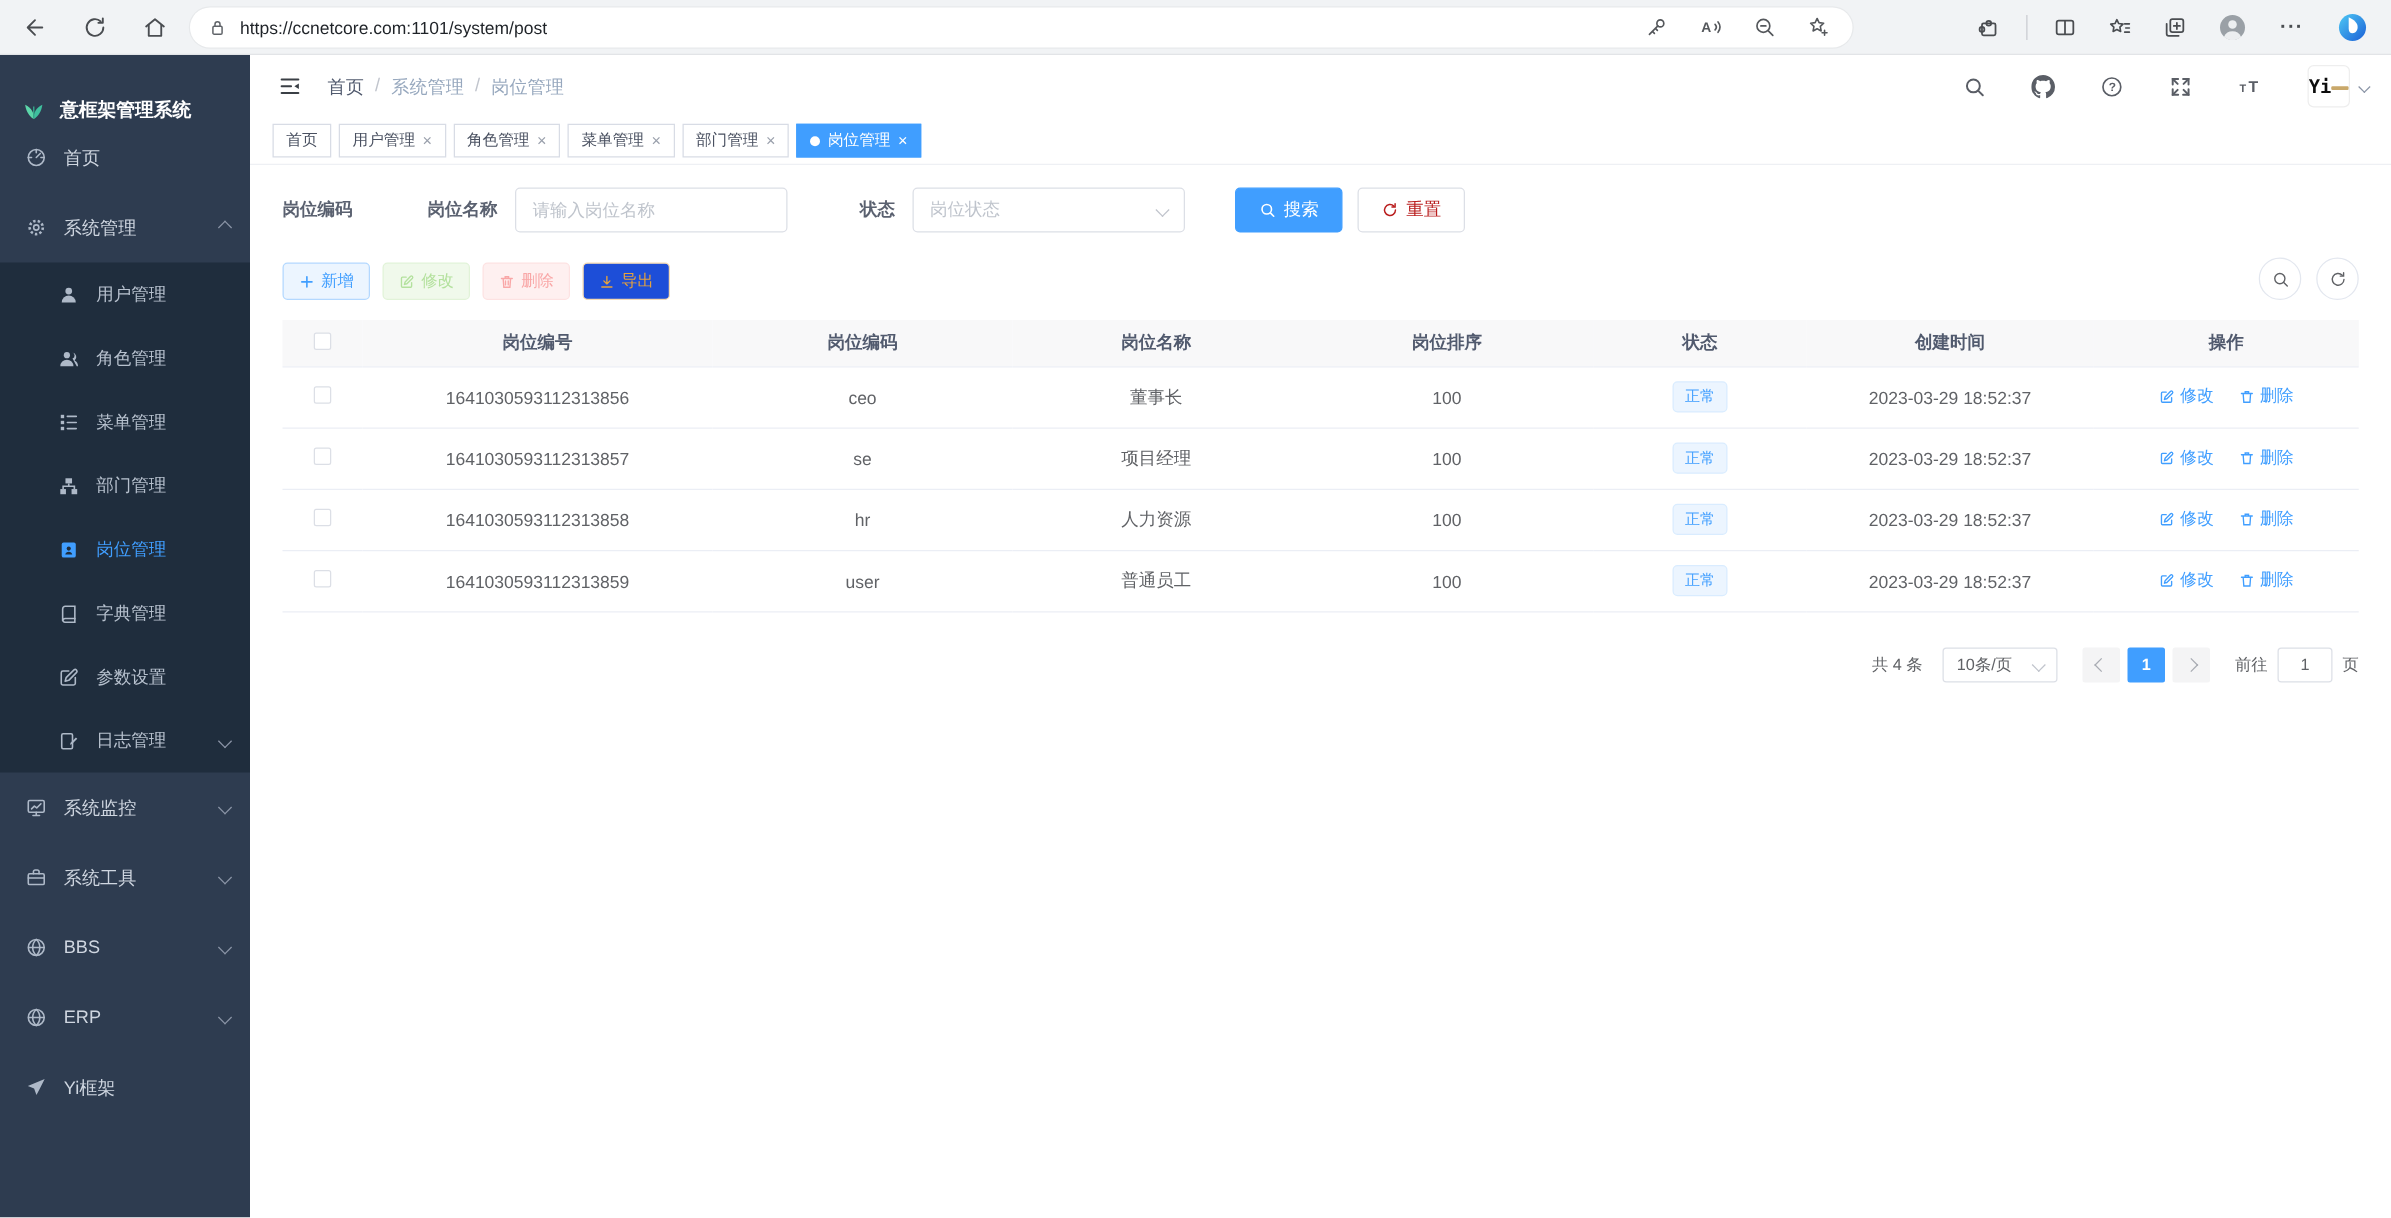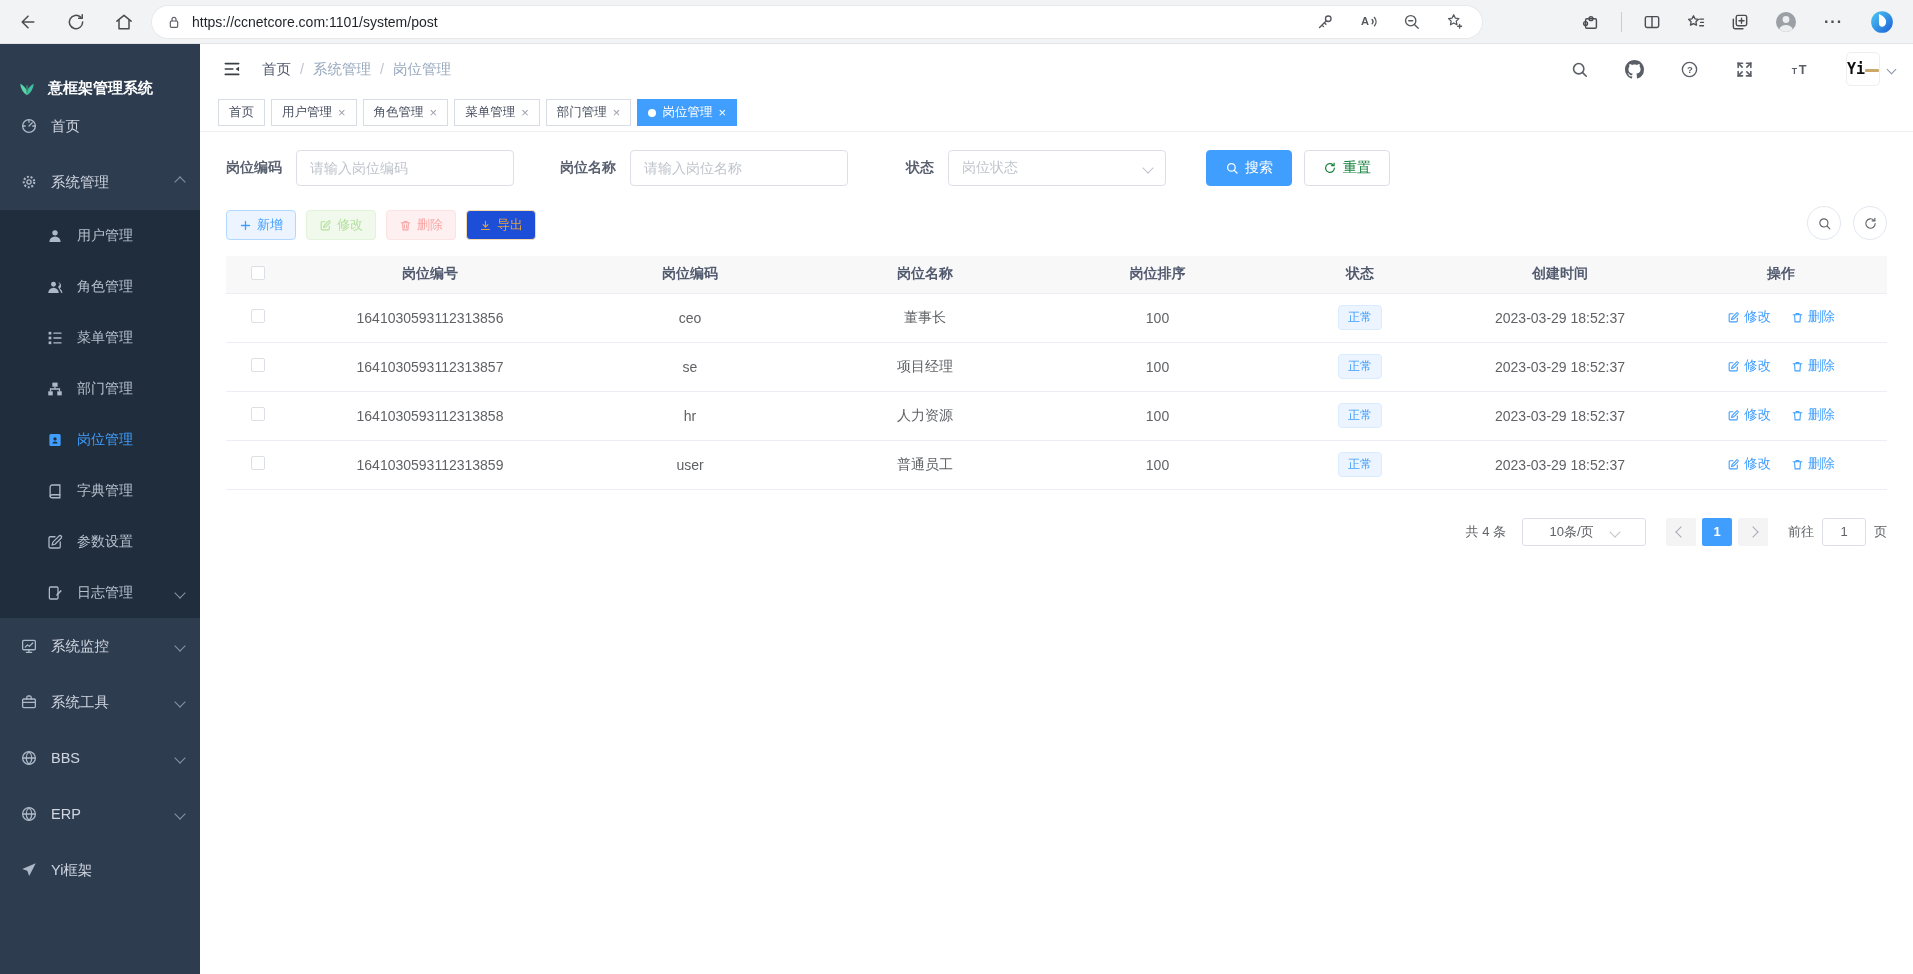--- a/index.html
+++ b/index.html
@@ -75,21 +75,21 @@
   .f-input::placeholder { color:#bfc4cc; }
   .f-gap { width:46px; }
   .f-gap-lg { width:58px; }
   .f-select { width:218px; height:36px; border:1px solid #dcdfe6; border-radius:4px; padding:0 13px;
     display:flex; align-items:center; justify-content:space-between; cursor:pointer; }
   .f-select .ph { font-size:14px; color:#bfc4cc; }
   .f-select .chev { color:#c0c4cc; }
   .btn { height:36px; border-radius:4px; display:inline-flex; align-items:center; gap:6px; padding:0 18px;
     font-size:14px; cursor:pointer; border:1px solid transparent; font-family:inherit; }
   .btn-primary { background:#409eff; color:#fff; border-color:#409eff; }
-  .btn-plain { background:#fff; color:#15803d; border-color:#dcdfe6; }
+  .btn-plain { background:#fff; color:#b91c1c; border-color:#dcdfe6; }
   .btn .bi { width:14px; height:14px; }
   .search-group { display:flex; align-items:center; gap:12px; margin-left:40px; }
 
   .toolbar-row { display:flex; align-items:flex-end; gap:10px; margin-bottom:16px; }
   .tbtn { height:30px; border-radius:4px; display:inline-flex; align-items:center; gap:5px; padding:0 12px;
     font-size:13px; cursor:pointer; font-family:inherit; }
   .tbtn .bi { width:13px; height:13px; }
   .tbtn-add { background:#ecf5ff; border:1px solid #b3d8ff; color:#409eff; }
   .tbtn-edit { background:#f0f9eb; border:1px solid #e1f3d8; color:#b3e19d; }
   .tbtn-del { background:#fef0f0; border:1px solid #fde2e2; color:#f9a7a7; }
@@ -111,21 +111,21 @@
   .grid .c-time { width:230px; }
   .cb { width:14px; height:14px; border:1px solid #dcdfe6; border-radius:2px; background:#fff; display:inline-block; cursor:pointer; }
   .tag { display:inline-block; height:25px; line-height:23px; padding:0 9px; background:#ecf5ff;
     border:1px solid #d9ecff; border-radius:4px; color:#409eff; font-size:12px; }
   .act { display:inline-flex; align-items:center; gap:4px; color:#409eff; font-size:13.5px; cursor:pointer; }
   .act .bi { width:13px; height:13px; }
   .act + .act { margin-left:16px; }
 
   .pagination { display:flex; align-items:center; justify-content:flex-end; margin-top:28px; font-size:13px; color:#606266; }
   .pg-total { margin-right:16px; }
-  .pg-size { width:124px; height:28px; border:1px solid #dcdfe6; border-radius:3px; display:flex; align-items:center;
+  .pg-size { width:92px; height:28px; border:1px solid #dcdfe6; border-radius:3px; display:flex; align-items:center;
     justify-content:center; gap:17px; cursor:pointer; margin-right:20px; }
   .pg-size .chev { color:#c0c4cc; }
   .pg-arrow { width:30px; height:28px; background:#f4f4f5; border-radius:2px; display:flex; align-items:center;
     justify-content:center; color:#a8abb2; cursor:pointer; }
   .pg-page { width:30px; height:28px; background:#409eff; color:#fff; border-radius:2px; display:flex;
     align-items:center; justify-content:center; font-weight:bold; margin:0 6px; cursor:pointer; }
   .pg-goto { margin-left:20px; margin-right:8px; }
   .pg-input { width:44px; height:28px; border:1px solid #dcdfe6; border-radius:3px; text-align:center;
     font-size:13px; color:#606266; outline:none; font-family:inherit; margin-right:8px; }
 </style>
@@ -458,21 +458,20 @@
         <span class="tab-dot"></span>
         <span>岗位管理</span>
         <span class="tclose">×</span>
       </span>
     </div>
 
     <div class="content">
 
       <div class="filter-row">
         <span class="f-label">岗位编码</span>
-        <input class="f-input" type="text" placeholder="请输入岗位编码" style="">
         <span class="f-gap"></span>
         <span class="f-label">岗位名称</span>
         <input class="f-input" type="text" placeholder="请输入岗位名称" style="">
         <span class="f-gap-lg"></span>
         <span class="f-label">状态</span>
         <div class="f-select">
           <span class="ph">岗位状态</span>
           <span class="chev down"></span>
         </div>
         <div class="search-group">

